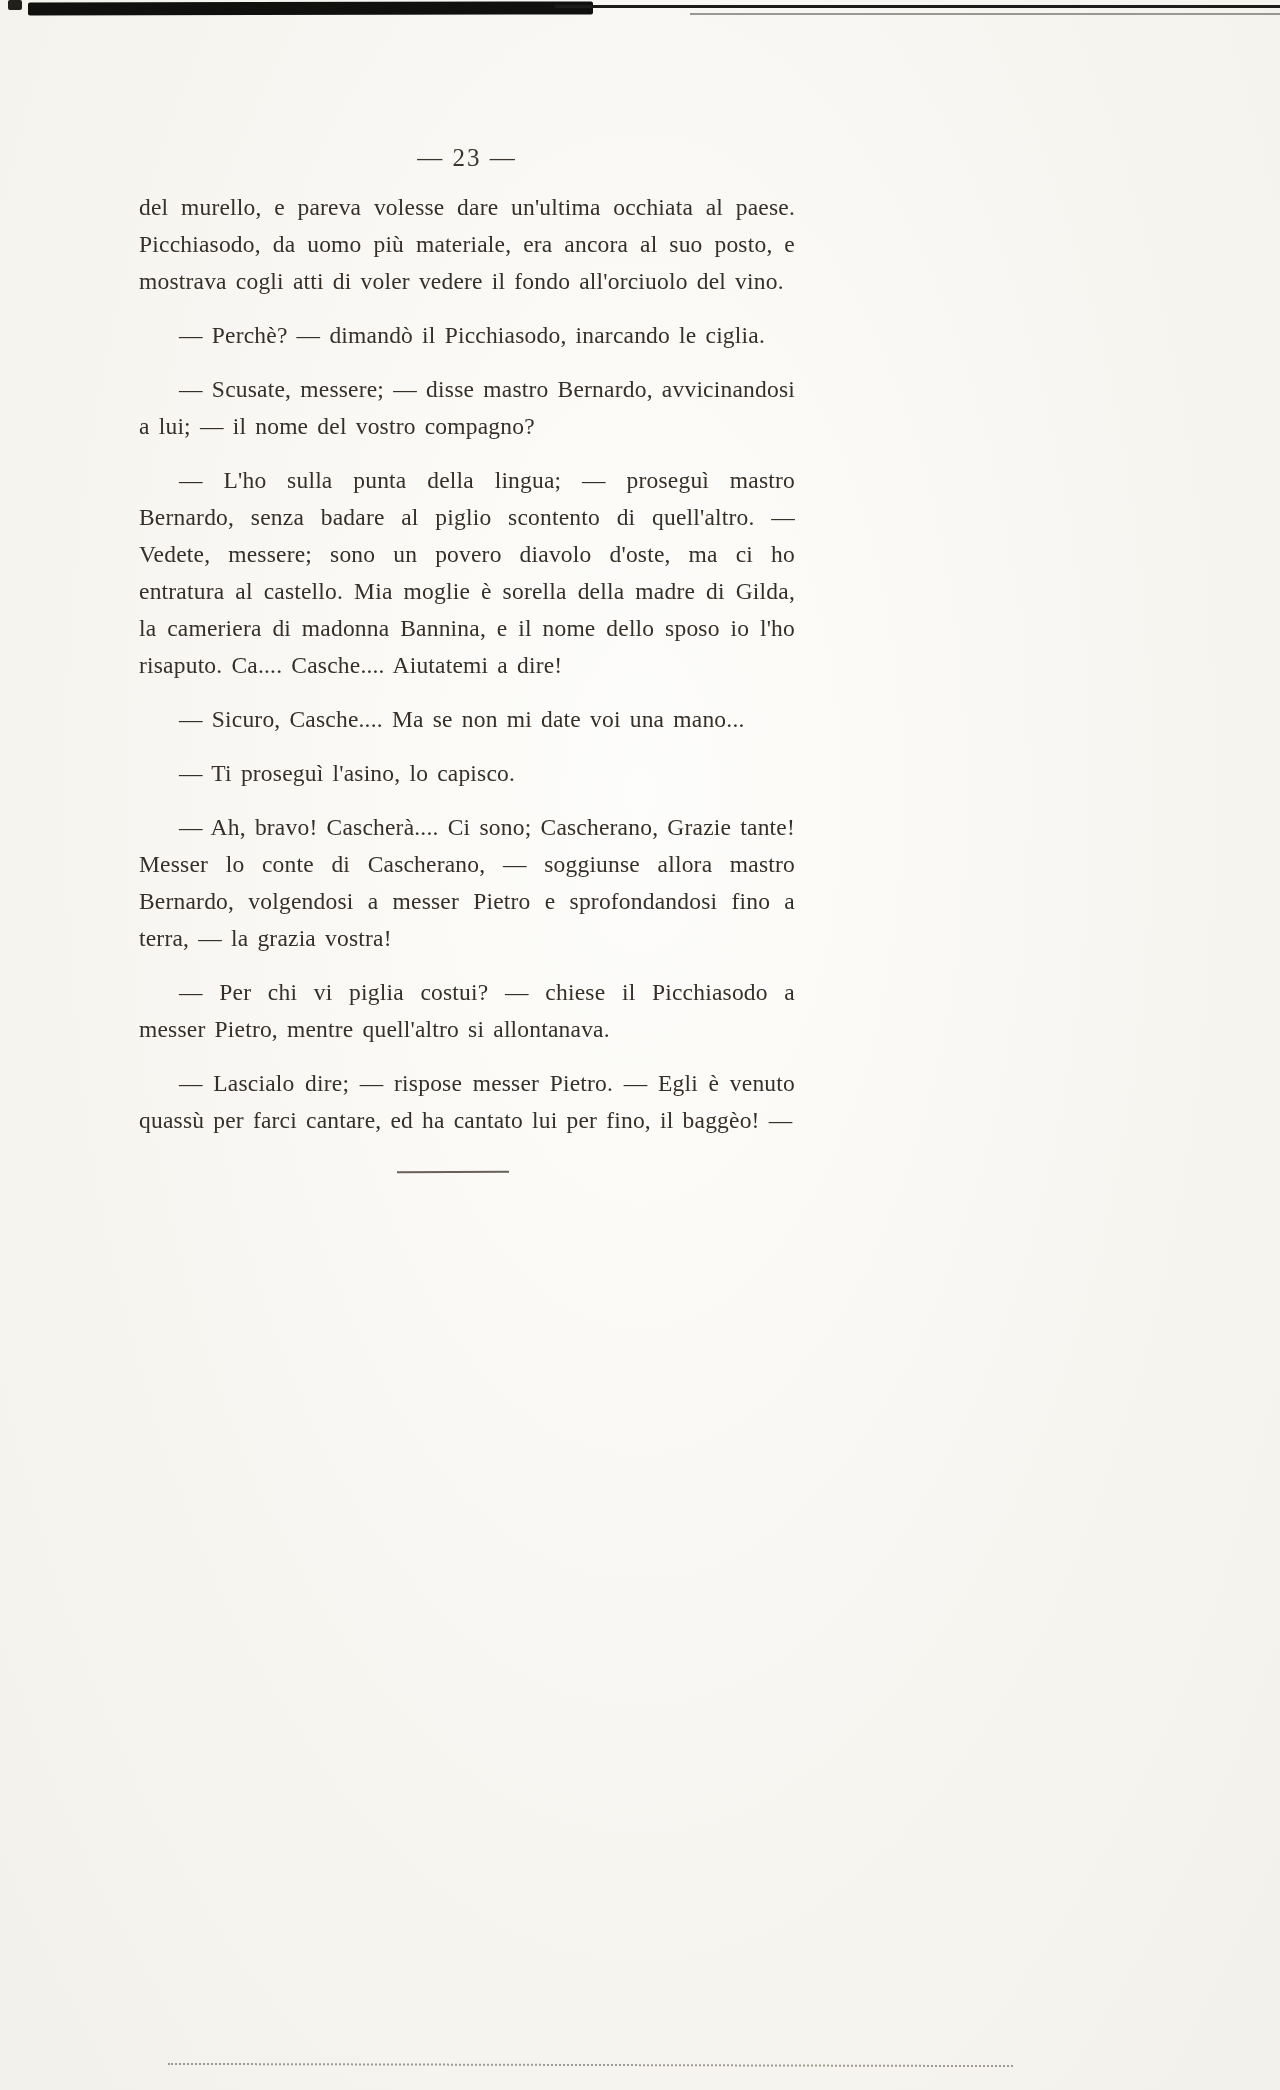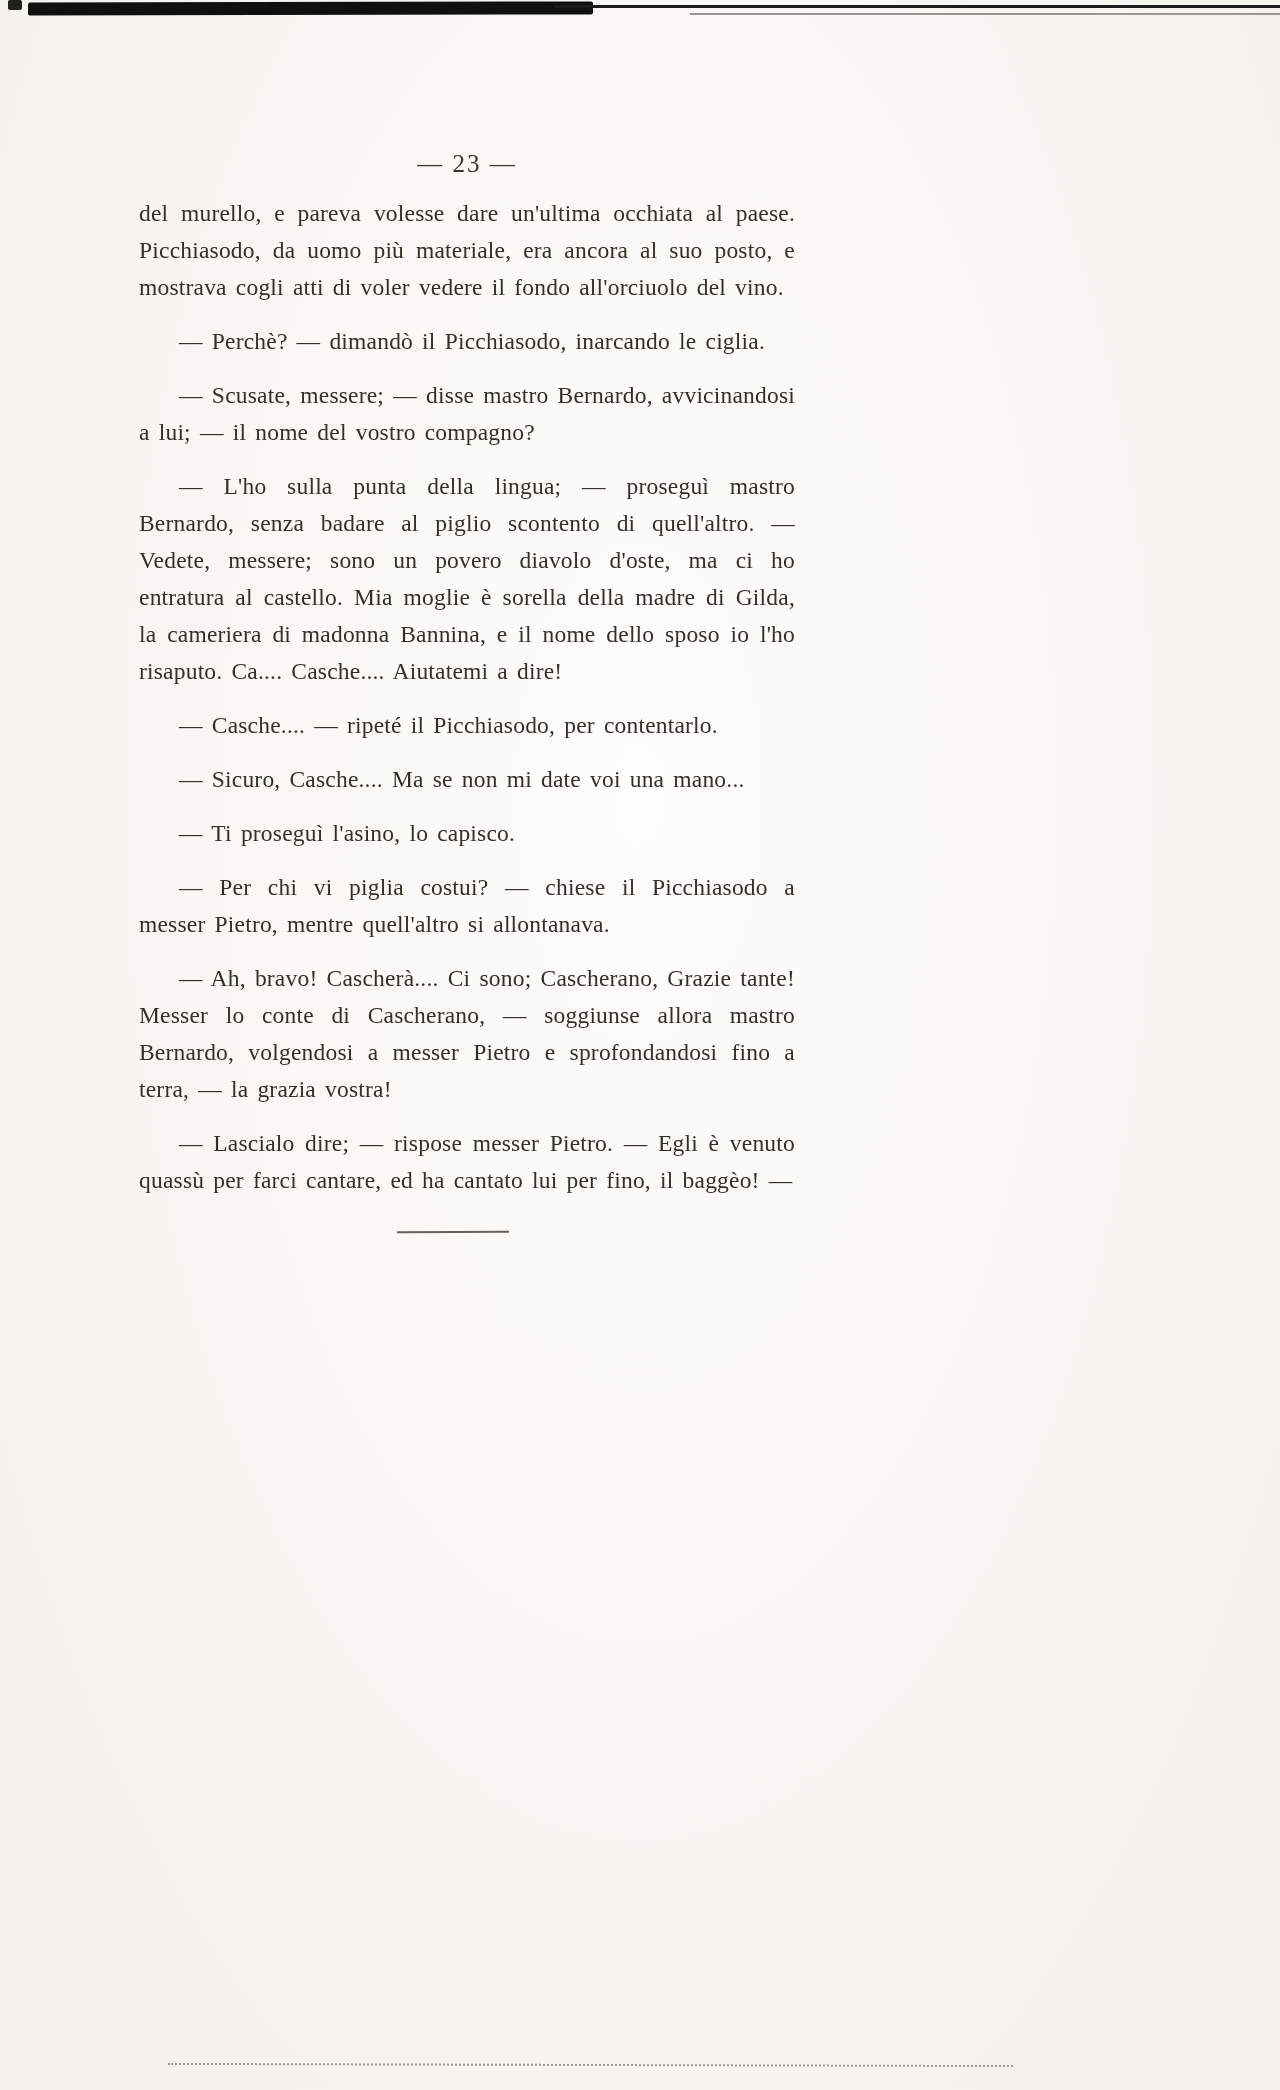--- a/index.html
+++ b/index.html
@@ -37,21 +37,21 @@
     background: #4a4a46; opacity: .55;
   }
   .scan-speck-left {
     position: absolute; top: 0; left: 8px;
     width: 14px; height: 10px;
     background: #20201d; border-radius: 2px;
   }
 
   .content {
     position: absolute;
-    left: 122px; top: 150px;
+    left: 122px; top: 144px;
     width: 690px;
     color: #352f28;
   }
   .page-number {
     text-align: center;
     font-size: 25px;
     letter-spacing: 2px;
     color: #3a342c;
     margin: 0 0 16px 0;
   }
@@ -94,25 +94,24 @@
   <div class="scan-bar-thin2"></div>
 
   <div class="content">
     <div class="page-number">— 23 —</div>
 
     <div class="text">
       <p>del murello, e pareva volesse dare un'ultima occhiata al paese. Picchiasodo, da uomo più materiale, era ancora al suo posto, e mostrava cogli atti di voler vedere il fondo all'orciuolo del vino.</p>
       <p class="indent">— Perchè? — dimandò il Picchiasodo, inarcando le ciglia.</p>
       <p class="indent">— Scusate, messere; — disse mastro Bernardo, avvicinandosi a lui; — il nome del vostro compagno?</p>
       <p class="indent">— L'ho sulla punta della lingua; — proseguì mastro Bernardo, senza badare al piglio scontento di quell'altro. — Vedete, messere; sono un povero diavolo d'oste, ma ci ho entratura al castello. Mia moglie è sorella della madre di Gilda, la cameriera di madonna Bannina, e il nome dello sposo io l'ho risaputo. Ca.... Casche.... Aiutatemi a dire!</p>
-      <p class="indent">— Casche.... — ripeté il Picchiasodo, per contentarlo.</p>
       <p class="indent">— Sicuro, Casche.... Ma se non mi date voi una mano...</p>
       <p class="indent">— Ti proseguì l'asino, lo capisco.</p>
+      <p class="indent">— Ah, bravo! Cascherà.... Ci sono; Cascherano, Grazie tante! Messer lo conte di Cascherano, — soggiunse allora mastro Bernardo, volgendosi a messer Pietro e sprofondandosi fino a terra, — la grazia vostra!</p>
       <p class="indent">— Per chi vi piglia costui? — chiese il Picchiasodo a messer Pietro, mentre quell'altro si allontanava.</p>
-      <p class="indent">— Ah, bravo! Cascherà.... Ci sono; Cascherano, Grazie tante! Messer lo conte di Cascherano, — soggiunse allora mastro Bernardo, volgendosi a messer Pietro e sprofondandosi fino a terra, — la grazia vostra!</p>
       <p class="indent">— Lascialo dire; — rispose messer Pietro. — Egli è venuto quassù per farci cantare, ed ha cantato lui per fino, il baggèo! —</p>
     </div>
 
     <div class="divider"></div>
   </div>
 
   <div class="scan-bottom-line"></div>
 
 </div>
 

